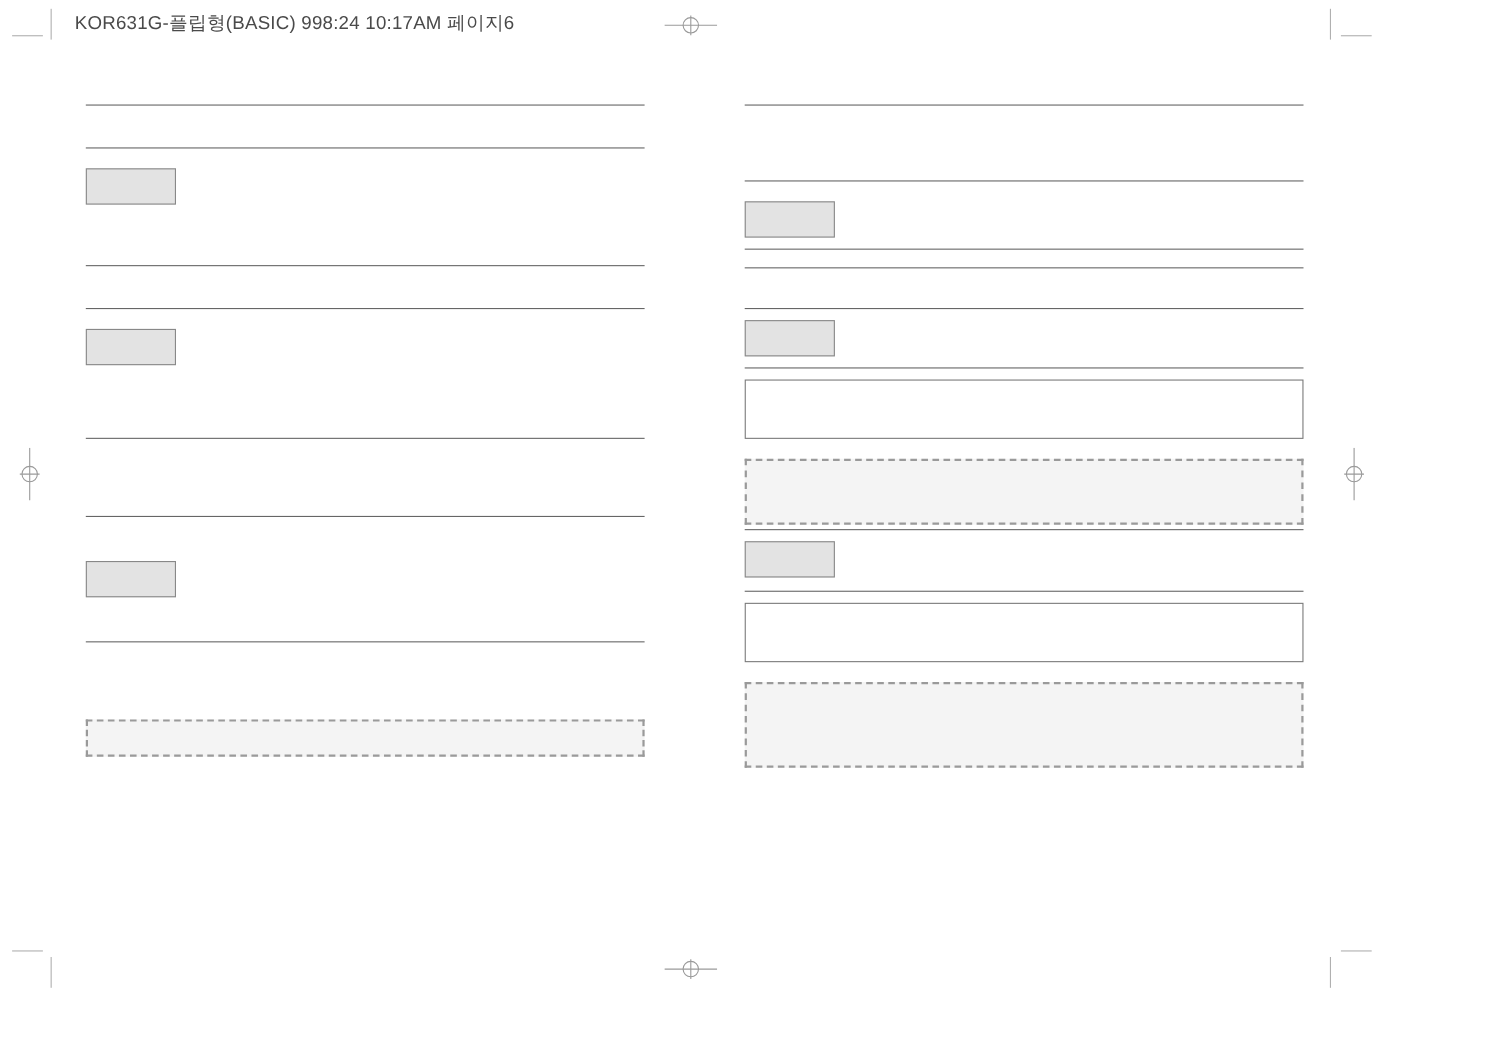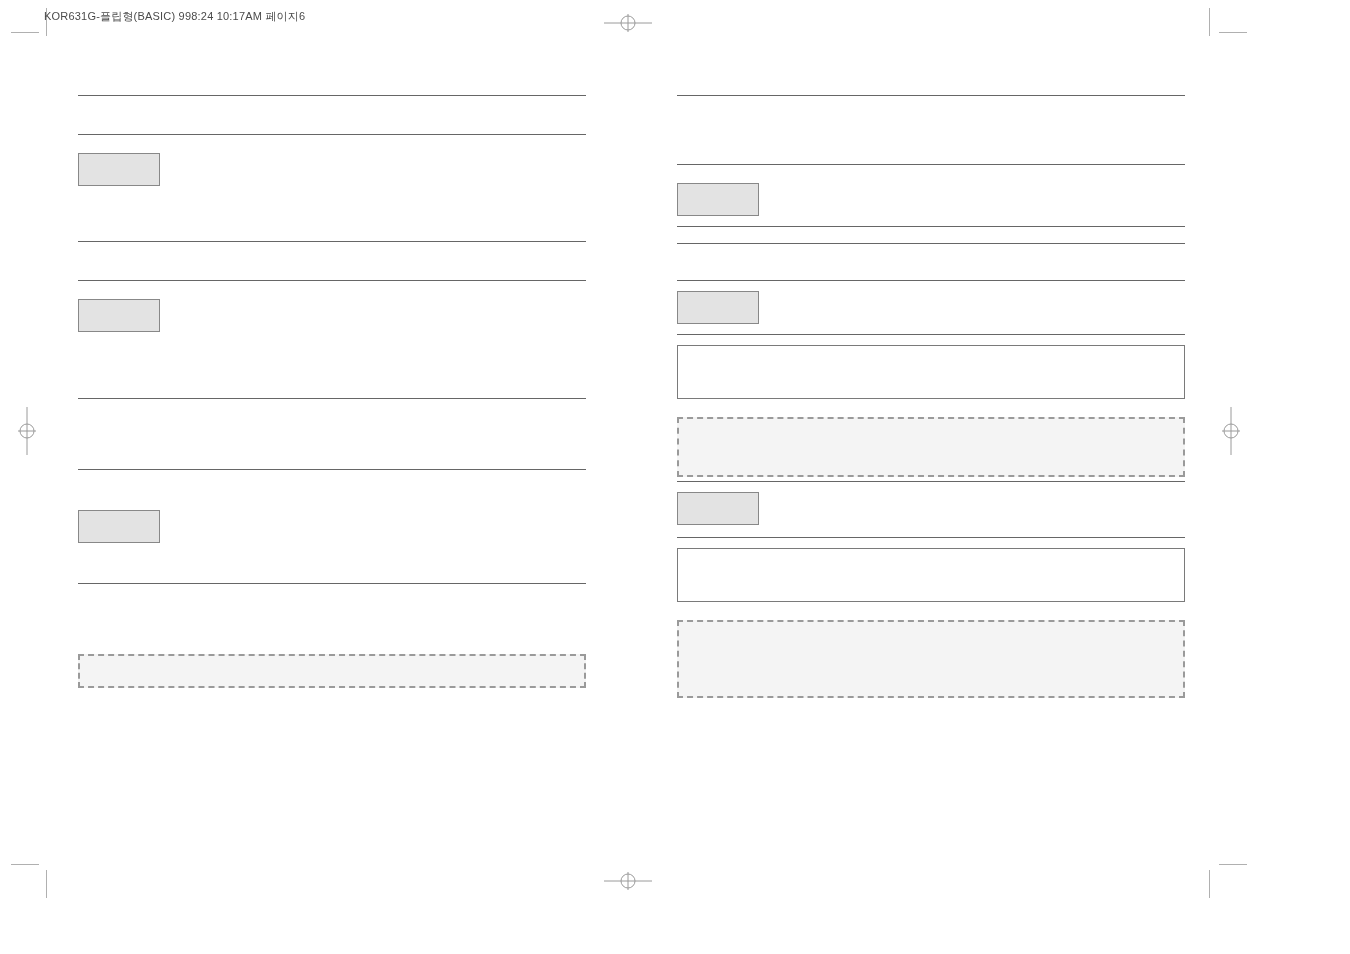--- a/index.html
+++ b/index.html
@@ -31,22 +31,22 @@
   position: absolute;
   width: 48px;
   height: 22px;
   pointer-events: none;
 }
 
 
 .header-text {
   position: absolute;
   top: 9px;
-  left: 44px;
-  font-size: 11px;
+  left: 68px;
+  font-size: 17px;
   color: #4a4a4a;
   letter-spacing: 0.2px;
 }
 
 
 .col {
   position: absolute;
   top: 95px;
   width: 508px;
 }

